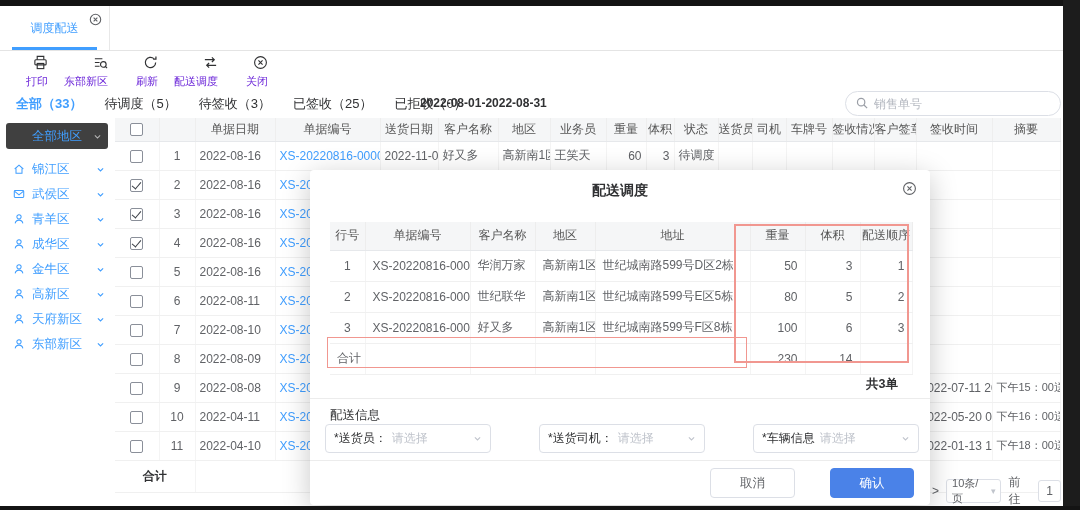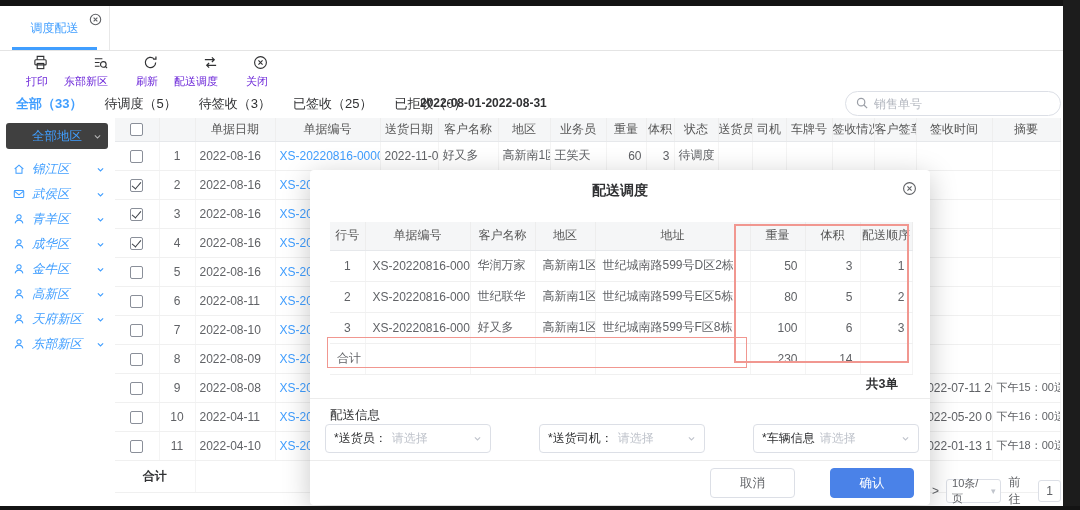--- a/index.html
+++ b/index.html
@@ -34,21 +34,21 @@
   .searchbox input { border:none; outline:none; font-size:12px; width:160px; color:#303133; font-family:inherit; }
   .searchbox input::placeholder { color:#b4b8c0; }
   .searchbox svg { color:#9a9ea6; }
 
   
   .sidebar { position:absolute; left:0; top:118px; width:114px; height:388px; background:#fff; }
   .sidebar-header { margin:5px 6px 8px 6px; height:26px; background:#404040; border-radius:3px; display:flex; align-items:center; justify-content:center; position:relative; cursor:pointer; }
   .sidebar-header .sh-label { font-size:12.5px; color:#409eff; }
   .sidebar-header .sh-chev { position:absolute; right:6px; color:#b5b5b5; line-height:0; }
   .side-item { height:25px; display:flex; align-items:center; padding-left:13px; gap:7px; position:relative; cursor:pointer; }
-  .side-item .si-label { font-size:12.5px; color:#409eff; white-space:nowrap;font-style:italic; }
+  .side-item .si-label { font-size:12.5px; color:#409eff; white-space:nowrap; }
   .side-item svg { color:#409eff; flex:0 0 auto; }
   .side-item .si-chev { position:absolute; right:9px; color:#409eff; line-height:0; }
 
   
   .main-table-wrap { position:absolute; left:115px; top:118px; width:945px; z-index:1; }
   table.grid { width:945px; border-collapse:collapse; table-layout:fixed; }
   table.grid th { height:23px; background:#f5f6f7; font-size:12px; font-weight:normal; color:#555; border-bottom:1px solid #e6e8eb; border-right:1px solid #eeeeee; white-space:nowrap; overflow:hidden; }
   table.grid td { height:29px; font-size:12px; color:#606266; border-bottom:1px solid #f0f0f0; border-right:1px solid #f4f4f4; white-space:nowrap; overflow:hidden; padding:0 4px; }
   table.grid td.c, table.grid th.c { text-align:center; }
   table.grid td.r { text-align:right; }

